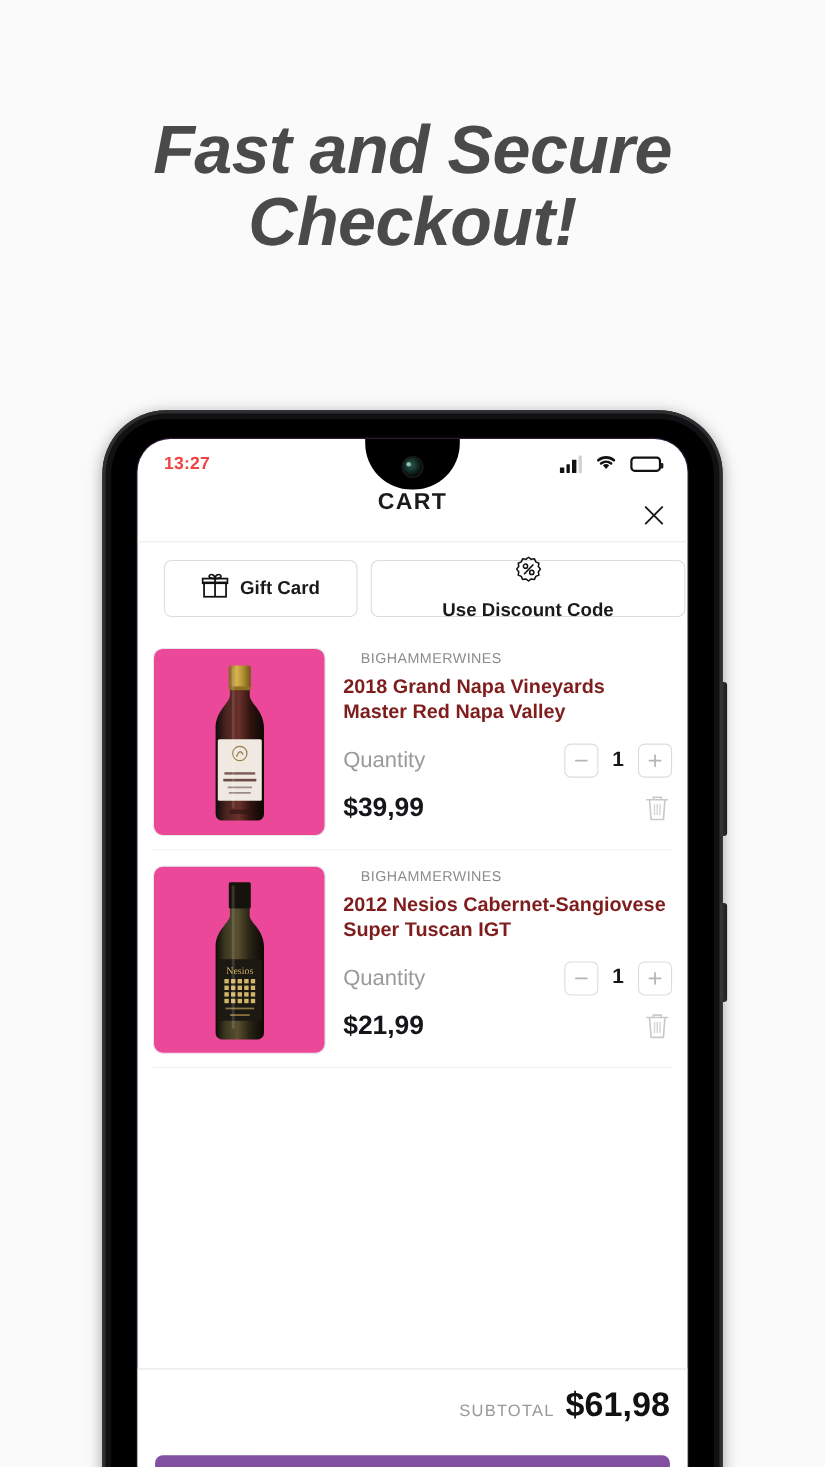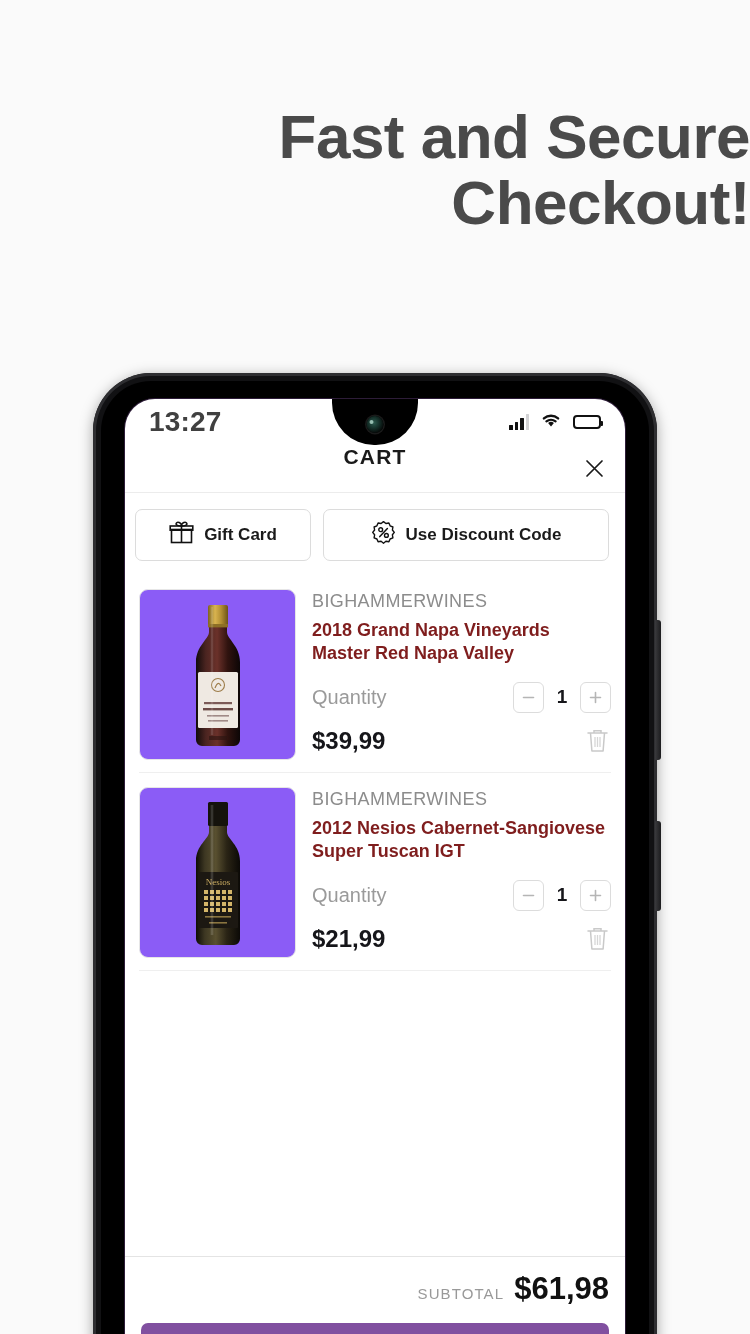--- a/index.html
+++ b/index.html
@@ -12,26 +12,27 @@
     overflow: hidden;
     position: relative;
   }
 
   
   .headline {
     position: absolute;
     top: 104px;
     left: 0;
     width: 750px;
-    text-align: right;
+    text-align: center;
     font-size: 62px;
     font-weight: bold;
     line-height: 1.07;
     color: #4a4a4a;
     letter-spacing: -0.5px;
+    font-style: italic;
   }
 
   
   .phone {
     position: absolute;
     left: 93px;
     top: 373px;
     width: 564px;
     height: 1000px;
     border-radius: 58px 58px 40px 40px;
@@ -108,23 +109,23 @@
   .statusbar {
     position: relative;
     height: 46px;
     padding: 0 24px;
     display: flex;
     align-items: center;
     justify-content: space-between;
     z-index: 9;
   }
   .status-time {
-    font-size: 28px;
-    font-weight: bold;
-    color: #404040;
+    font-size: 16px;
+    font-weight: bold;
+    color: #ef4444;
     letter-spacing: 0.2px;
   }
   .status-icons { display: flex; align-items: center; gap: 11px; }
 
   .signal { display: flex; align-items: flex-end; gap: 2px; height: 16px; }
   .signal i { width: 3.5px; background: #111; border-radius: 0.5px; display: block; }
   .signal i:nth-child(1) { height: 5px; }
   .signal i:nth-child(2) { height: 8px; }
   .signal i:nth-child(3) { height: 12px; }
   .signal i:nth-child(4) { height: 16px; background: #d2d2d4; }
@@ -167,67 +168,68 @@
     transform: translateY(-50%);
     width: 30px; height: 30px;
     display: flex; align-items: center; justify-content: center;
     cursor: pointer;
   }
 
   
   .promo-row {
     display: flex;
     gap: 12px;
-    padding: 16px 14px 14px 10px;
+    padding: 16px 14px 14px 24px;
   }
   .promo-btn {
     flex: 0 0 auto;
     height: 52px;
     border: 1px solid #dcdcdc;
     border-radius: 7px;
     background: #fff;
     display: flex;
     align-items: center;
     justify-content: center;
     gap: 10px;
     font-size: 17px;
     font-weight: bold;
     color: #1a1a1a;
     cursor: pointer;
     padding: 0 18px;
   }
   .promo-btn.gift { width: 176px; }
-  .promo-btn.discount { width: 286px; }
+  .promo-btn.discount { width: 286px; flex-direction: column; }
 
   
   .product-list { padding: 0 14px; }
   .product {
     display: flex;
     gap: 16px;
     padding: 14px 0 12px 0;
     border-bottom: 1px solid #efefef;
   }
   .thumb {
     width: 157px;
     height: 171px;
     border: 1px solid #e6e6e6;
     border-radius: 9px;
-    background: #8b5cf6;
+    background: #ec4899;
     flex: 0 0 auto;
     display: flex;
     align-items: center;
     justify-content: center;
     overflow: hidden;
   }
   .info { flex: 1; min-width: 0; padding-top: 2px; }
   .brand {
-    font-size: 18px;
+    font-size: 13px;
     color: #8c8c8c;
     letter-spacing: 0.4px;
     margin-bottom: 7px;
+    margin-left: 16px;
   }
   .pname {
     font-size: 18px;
     font-weight: bold;
     color: #7f1d1d;
     line-height: 1.3;
     margin-bottom: 16px;
   }
   .qty-row {
     display: flex;
@@ -266,21 +268,21 @@
     left: 0; right: 0; bottom: 0;
     background: #fff;
     border-top: 1px solid #e4e4e4;
     padding: 14px 16px 0 16px;
   }
   .subtotal-row {
     display: flex;
     align-items: baseline;
     justify-content: flex-end;
     gap: 10px;
-    margin-bottom: 16px;
+    margin-bottom: 28px;
   }
   .subtotal-label {
     font-size: 15px;
     color: #999;
     letter-spacing: 1.1px;
   }
   .subtotal-val { font-size: 31px; font-weight: bold; color: #111; }
   .checkout-btn {
     height: 50px;
     border-radius: 7px;

